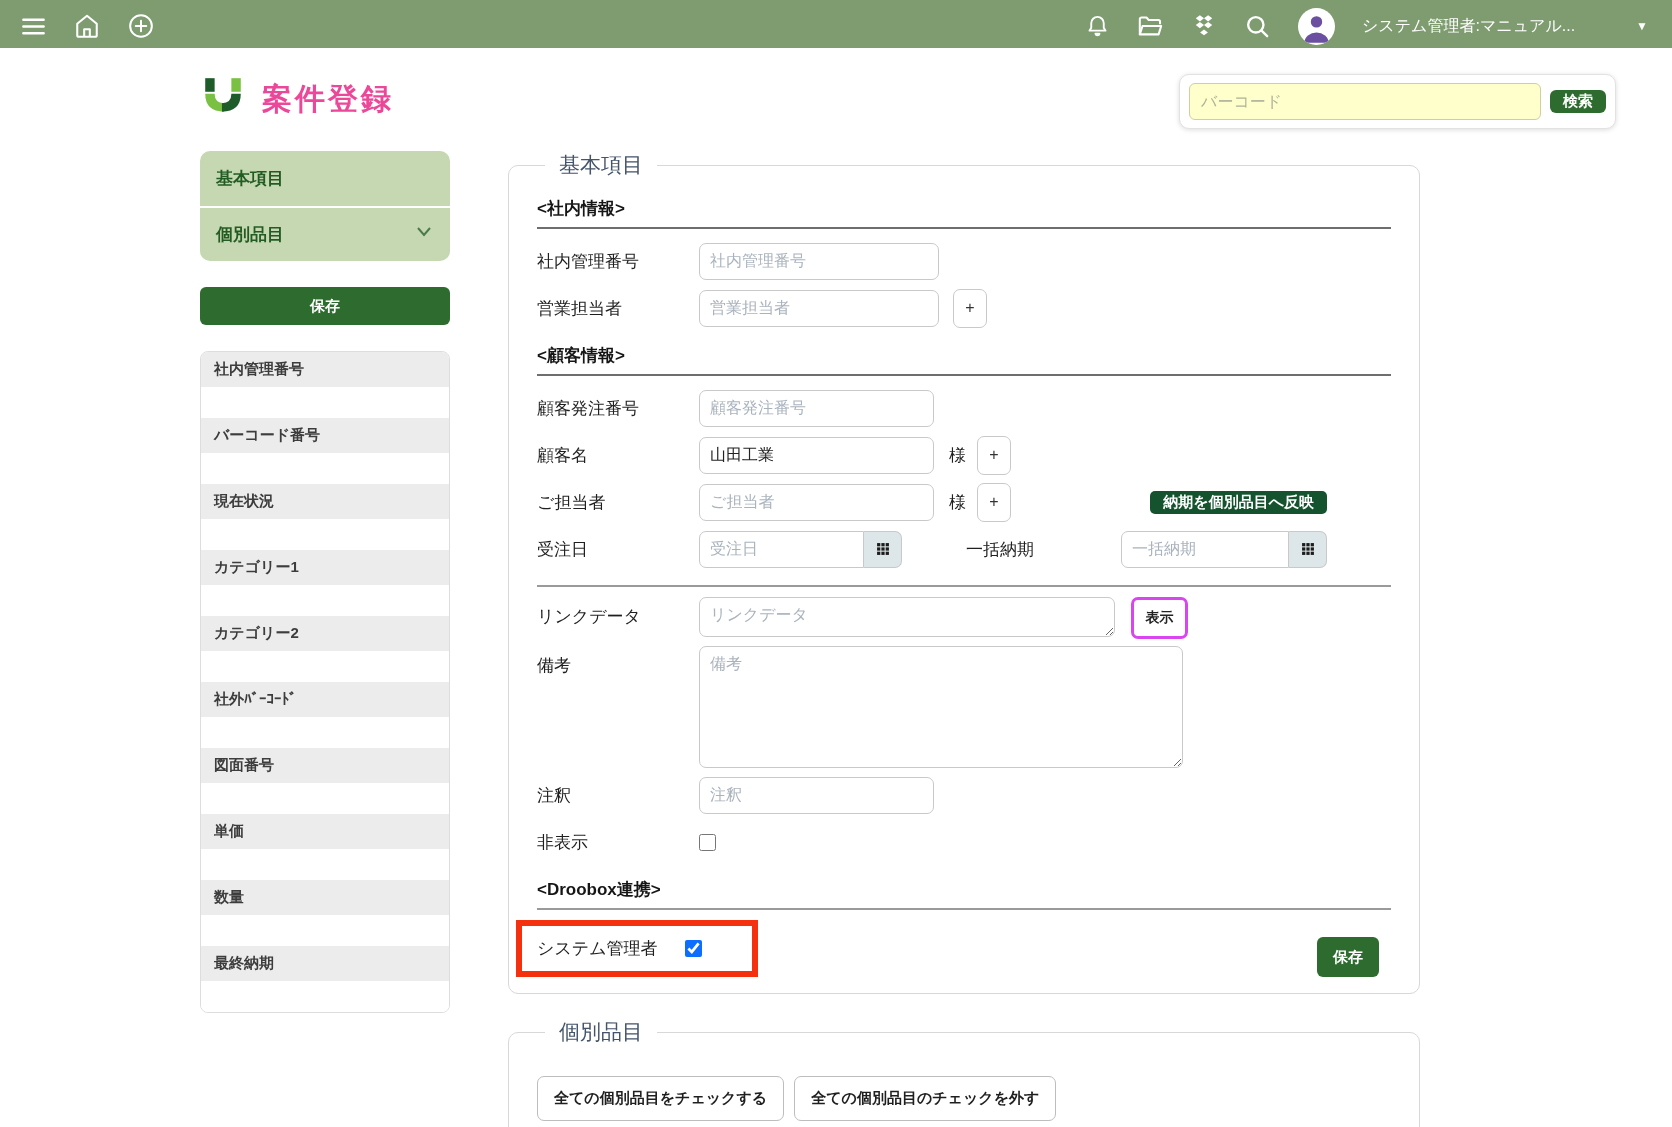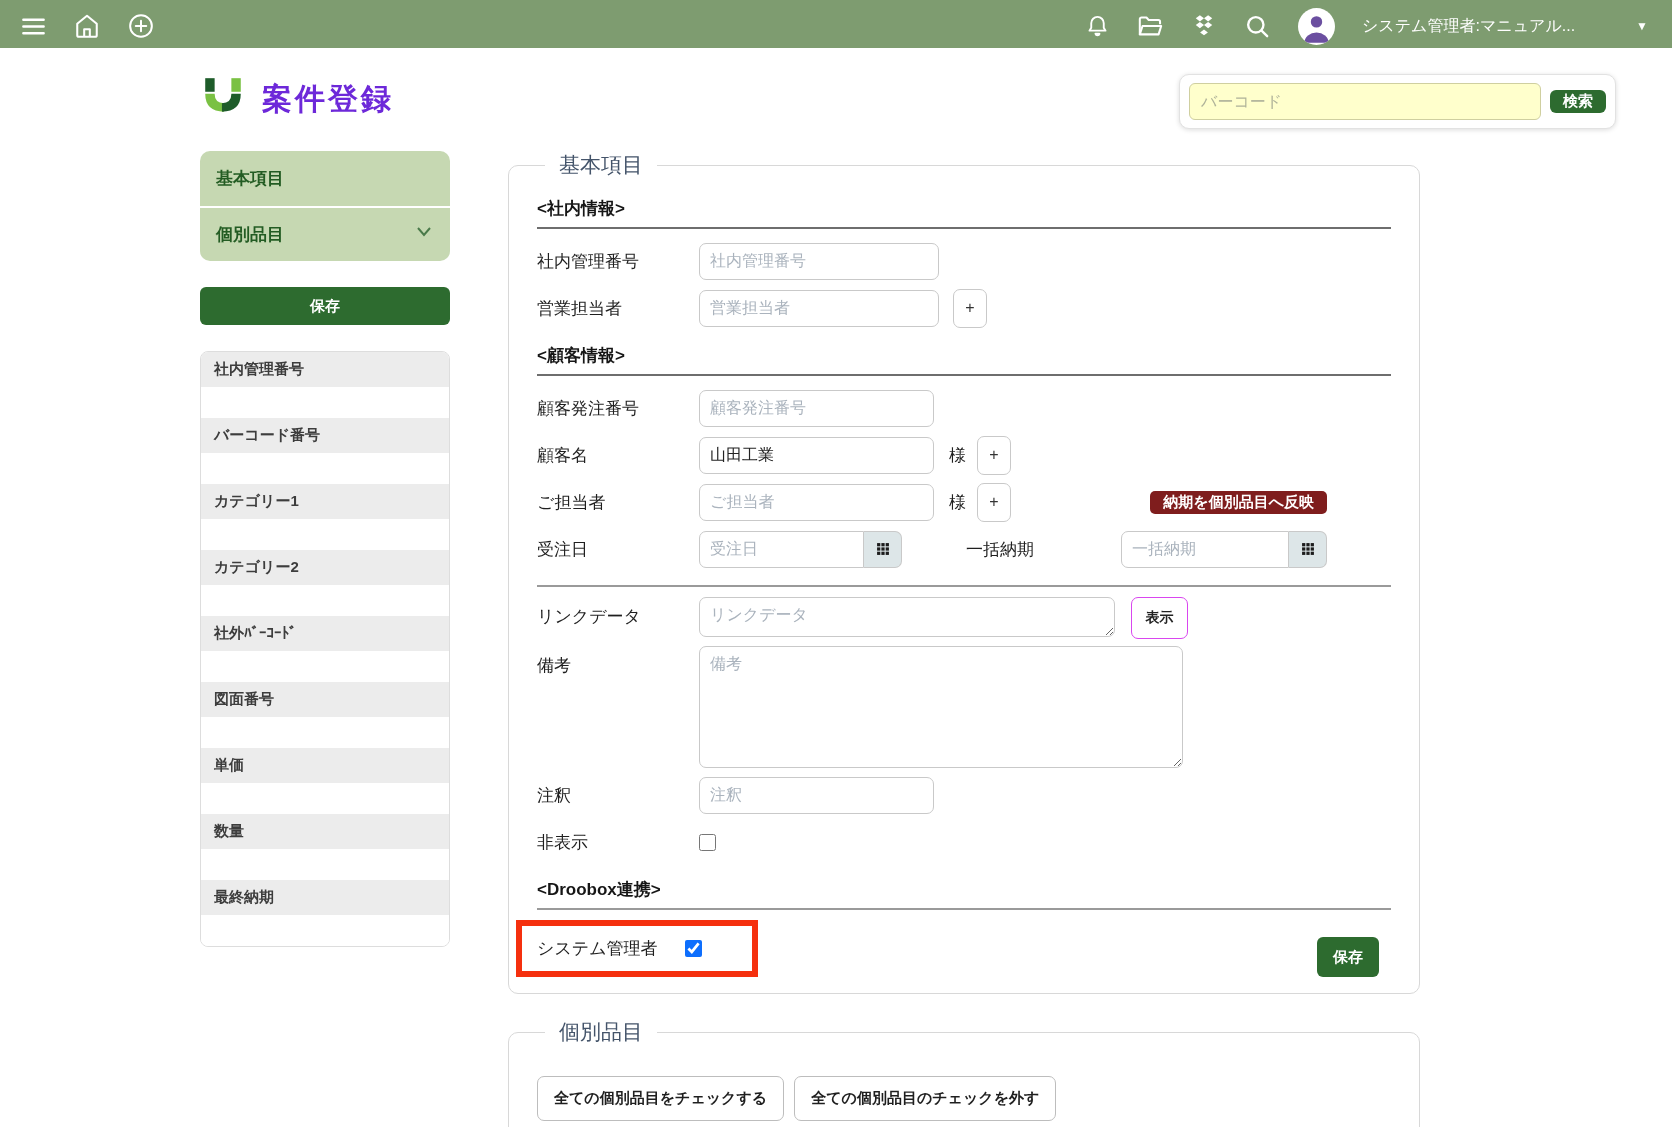--- a/index.html
+++ b/index.html
@@ -12,21 +12,21 @@
   .topbar { height:48px; background:#7e9c70; display:flex; align-items:center;
     padding:4px 24px 0 20px; gap:27px; }
   .tb-icon { display:flex; align-items:center; justify-content:center; }
   .tb-spacer { flex:1; }
   .tb-user { color:#fff; font-size:16px; display:flex; align-items:center; gap:10px; }
   .tb-caret { color:#fff; font-size:12px; margin-left:34px; }
 
   
   .header-row { display:flex; align-items:flex-start; margin:26px 56px 0 200px; }
   .brand { display:flex; align-items:center; gap:16px; }
-  .page-title { font-size:30px; font-weight:bold; color:#6d28d9; letter-spacing:3px; }
+  .page-title { font-size:30px; font-weight:bold; color:#ec4899; letter-spacing:3px; }
   .search-card { margin-left:auto; background:#fff; border:1px solid #e2e2e2;
     border-radius:10px; box-shadow:0 1px 5px rgba(0,0,0,.14);
     padding:8px 9px; display:flex; gap:9px; align-items:center; }
   .barcode-input { width:352px; height:37px; background:#ffffcc; border:1px solid #cfcfa0;
     border-radius:6px; padding:0 11px; font-size:16px; color:#333; }
   .barcode-input::placeholder { color:#b0b39a; }
   .btn-green { background:#2d6b2f; color:#fff; border:none; border-radius:6px;
     font-weight:bold; font-size:15px; }
   .search-btn { height:23px; padding:0 13px; }
 
@@ -55,30 +55,30 @@
   .flabel { width:162px; flex:none; font-size:17px; color:#1f1f1f; padding-top:0; }
   .frow.top .flabel { padding-top:8px; }
   .txt { height:37px; border:1px solid #c9c9c9; border-radius:7px; padding:0 10px;
     font-size:16px; color:#222; background:#fff; }
   .txt::placeholder, textarea::placeholder { color:#aab3bd; }
   textarea.ta { border:1px solid #c9c9c9; border-radius:7px; padding:7px 10px; font-size:16px; color:#222; }
   .w235 { width:235px; } .w240 { width:240px; }
   .suffix { margin:0 11px 0 15px; font-size:17px; }
   .plus-btn { width:34px; height:39px; border:1px solid #c9c9c9; background:#fff;
     border-radius:7px; font-size:16px; color:#333; }
-  .reflect-btn { margin-left:auto; margin-right:64px; background:#7f1d1d; color:#fff; border:none;
+  .reflect-btn { margin-left:auto; margin-right:64px; background:#14532d; color:#fff; border:none;
     border-radius:5px; height:23px; padding:0 13px; font-weight:bold; font-size:15px; }
   .date-group { display:flex; }
   .date-group .txt { width:165px; border-radius:7px 0 0 7px; }
   .cal-btn { width:38px; height:37px; border:1px solid #c9c9c9; border-left:none;
     background:#dde6e8; border-radius:0 7px 7px 0; display:flex; align-items:center; justify-content:center; }
   .bulk-label { margin-left:64px; width:155px; font-size:17px; }
   .link-ta { width:416px; height:40px; }
   .show-btn { margin-left:16px; width:57px; height:42px; background:#fff;
-    border:1px solid #d946ef; border-radius:7px; font-weight:bold; font-size:14px; color:#222; }
+    border:3px solid #d946ef; border-radius:7px; font-weight:bold; font-size:14px; color:#222; }
   .remarks-ta { width:484px; height:122px; }
   .cb { width:17px; height:17px; accent-color:#0d6efd; cursor:pointer; }
 
   .hl-box { display:inline-flex; align-items:center; border:6px solid #f5300e;
     padding:11px 50px 11px 15px; margin-left:-21px; }
   .hl-box .flabel { width:148px; }
   .save-row { display:flex; justify-content:space-between; align-items:flex-end; margin-top:4px; }
   .panel-save { width:62px; height:40px; margin-right:12px; }
 
   .items-panel { margin-top:24px; height:170px; }
@@ -189,20 +189,24 @@
         <div>
           <div class="fl-label">社内管理番号</div>
           <div class="fl-value"></div>
         </div>
 
         <div>
           <div class="fl-label">バーコード番号</div>
           <div class="fl-value"></div>
         </div>
 
+        <div>
+          <div class="fl-label">現在状況</div>
+          <div class="fl-value"></div>
+        </div>
 
         <div>
           <div class="fl-label">カテゴリー1</div>
           <div class="fl-value"></div>
         </div>
 
         <div>
           <div class="fl-label">カテゴリー2</div>
           <div class="fl-value"></div>
         </div>

